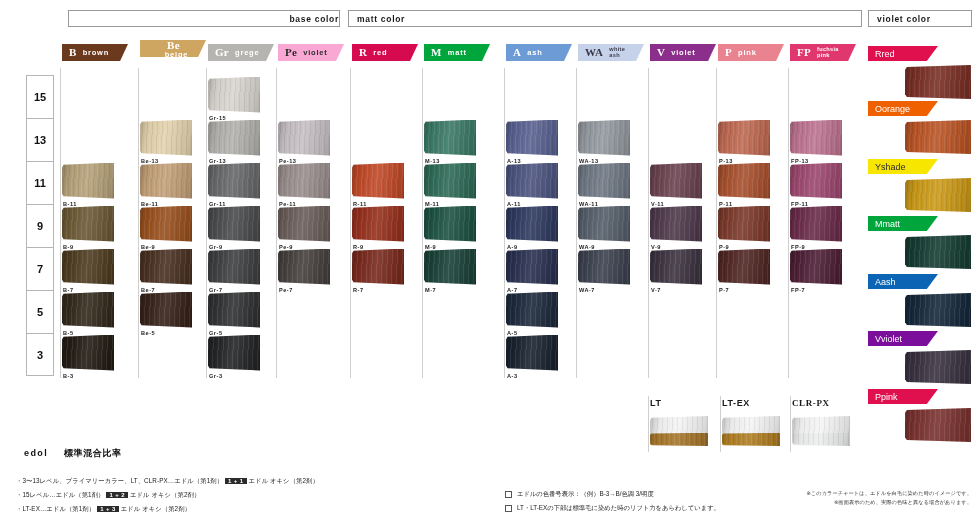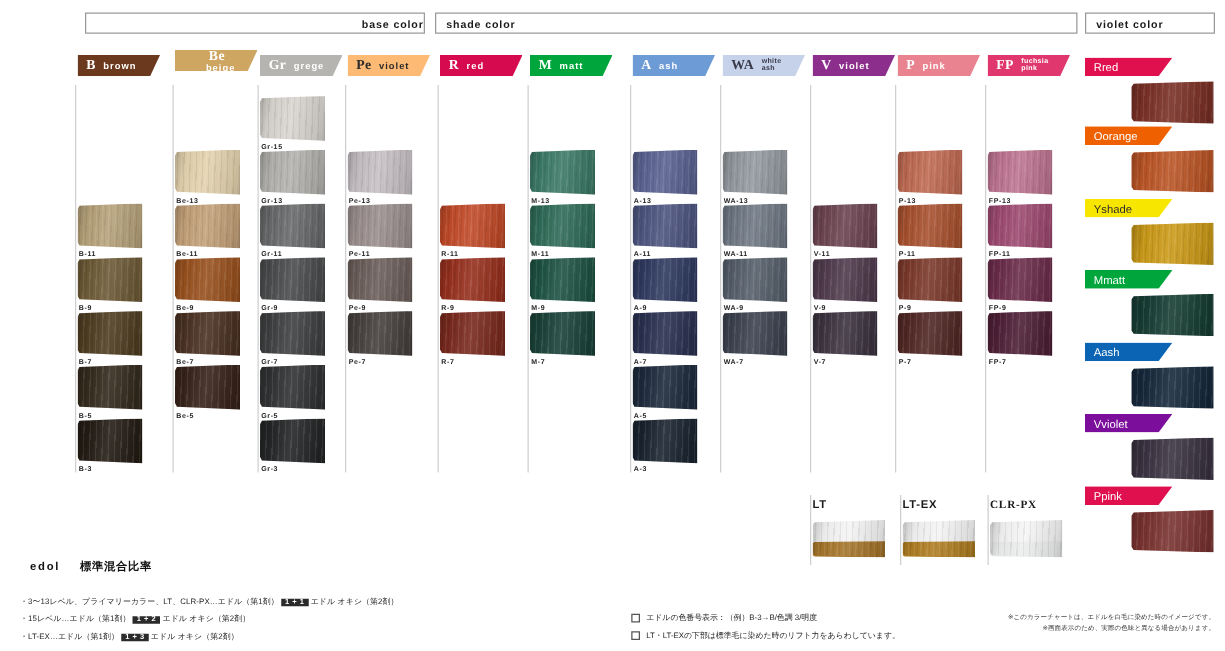--- a/index.html
+++ b/index.html
@@ -138,27 +138,36 @@
 </head>
 <body>
 
 <div id="chart">
 
   <div id="group-boxes">
       <div class="group-box" style="left: 68px; top: 10px; width: 272px; justify-content: flex-end;">
         <span>base color</span>
       </div>
       <div class="group-box" style="left: 348px; top: 10px; width: 514px;">
-        <span>shade color</span>
+        <span>matt color</span>
       </div>
       <div class="group-box" style="left: 868px; top: 10px; width: 104px;">
         <span>violet color</span>
       </div>
     </div>
 
+  <div class="levels" id="levels">
+      <div class="level-cell">15</div>
+      <div class="level-cell">13</div>
+      <div class="level-cell">11</div>
+      <div class="level-cell">9</div>
+      <div class="level-cell">7</div>
+      <div class="level-cell">5</div>
+      <div class="level-cell">3</div>
+    </div>
 
   <div id="columns">
       <div class="col-rule" style="left: 60px; height: 310px;"></div>
       <div class="tab" style="position: absolute; left: 62px; top: 44px; width: 66px; background: rgb(107, 58, 30); color: rgb(255, 255, 255); clip-path: polygon(0px 0px, 100% 0px, 88% 100%, 0px 100%);">
         <span class="code">B</span>
         <span class="nm">brown</span>
       </div>
       <div class="sw-wrap" style="left: 62px; top: 162.5px;">
         <div class="sw">
           <div class="body" style="background: rgb(182, 161, 121);"></div>
@@ -299,21 +308,21 @@
       </div>
       <div class="sw-wrap" style="left: 208px; top: 334.5px;">
         <div class="sw">
           <div class="body" style="background: rgb(35, 37, 38);"></div>
           <div class="grain"></div>
           <div class="shade"></div>
         </div>
         <div class="sw-label">Gr-3</div>
       </div>
       <div class="col-rule" style="left: 276px; height: 310px;"></div>
-      <div class="tab" style="position: absolute; left: 278px; top: 44px; width: 66px; background: #fdba74; color: rgb(43, 43, 43); clip-path: polygon(0px 0px, 100% 0px, 88% 100%, 0px 100%);">
+      <div class="tab" style="position: absolute; left: 278px; top: 44px; width: 66px; background: #f9a8d4; color: rgb(43, 43, 43); clip-path: polygon(0px 0px, 100% 0px, 88% 100%, 0px 100%);">
         <span class="code">Pe</span>
         <span class="nm">violet</span>
       </div>
       <div class="sw-wrap" style="left: 278px; top: 119.5px;">
         <div class="sw">
           <div class="body" style="background: rgb(198, 191, 196);"></div>
           <div class="grain"></div>
           <div class="shade"></div>
         </div>
         <div class="sw-label">Pe-13</div>

